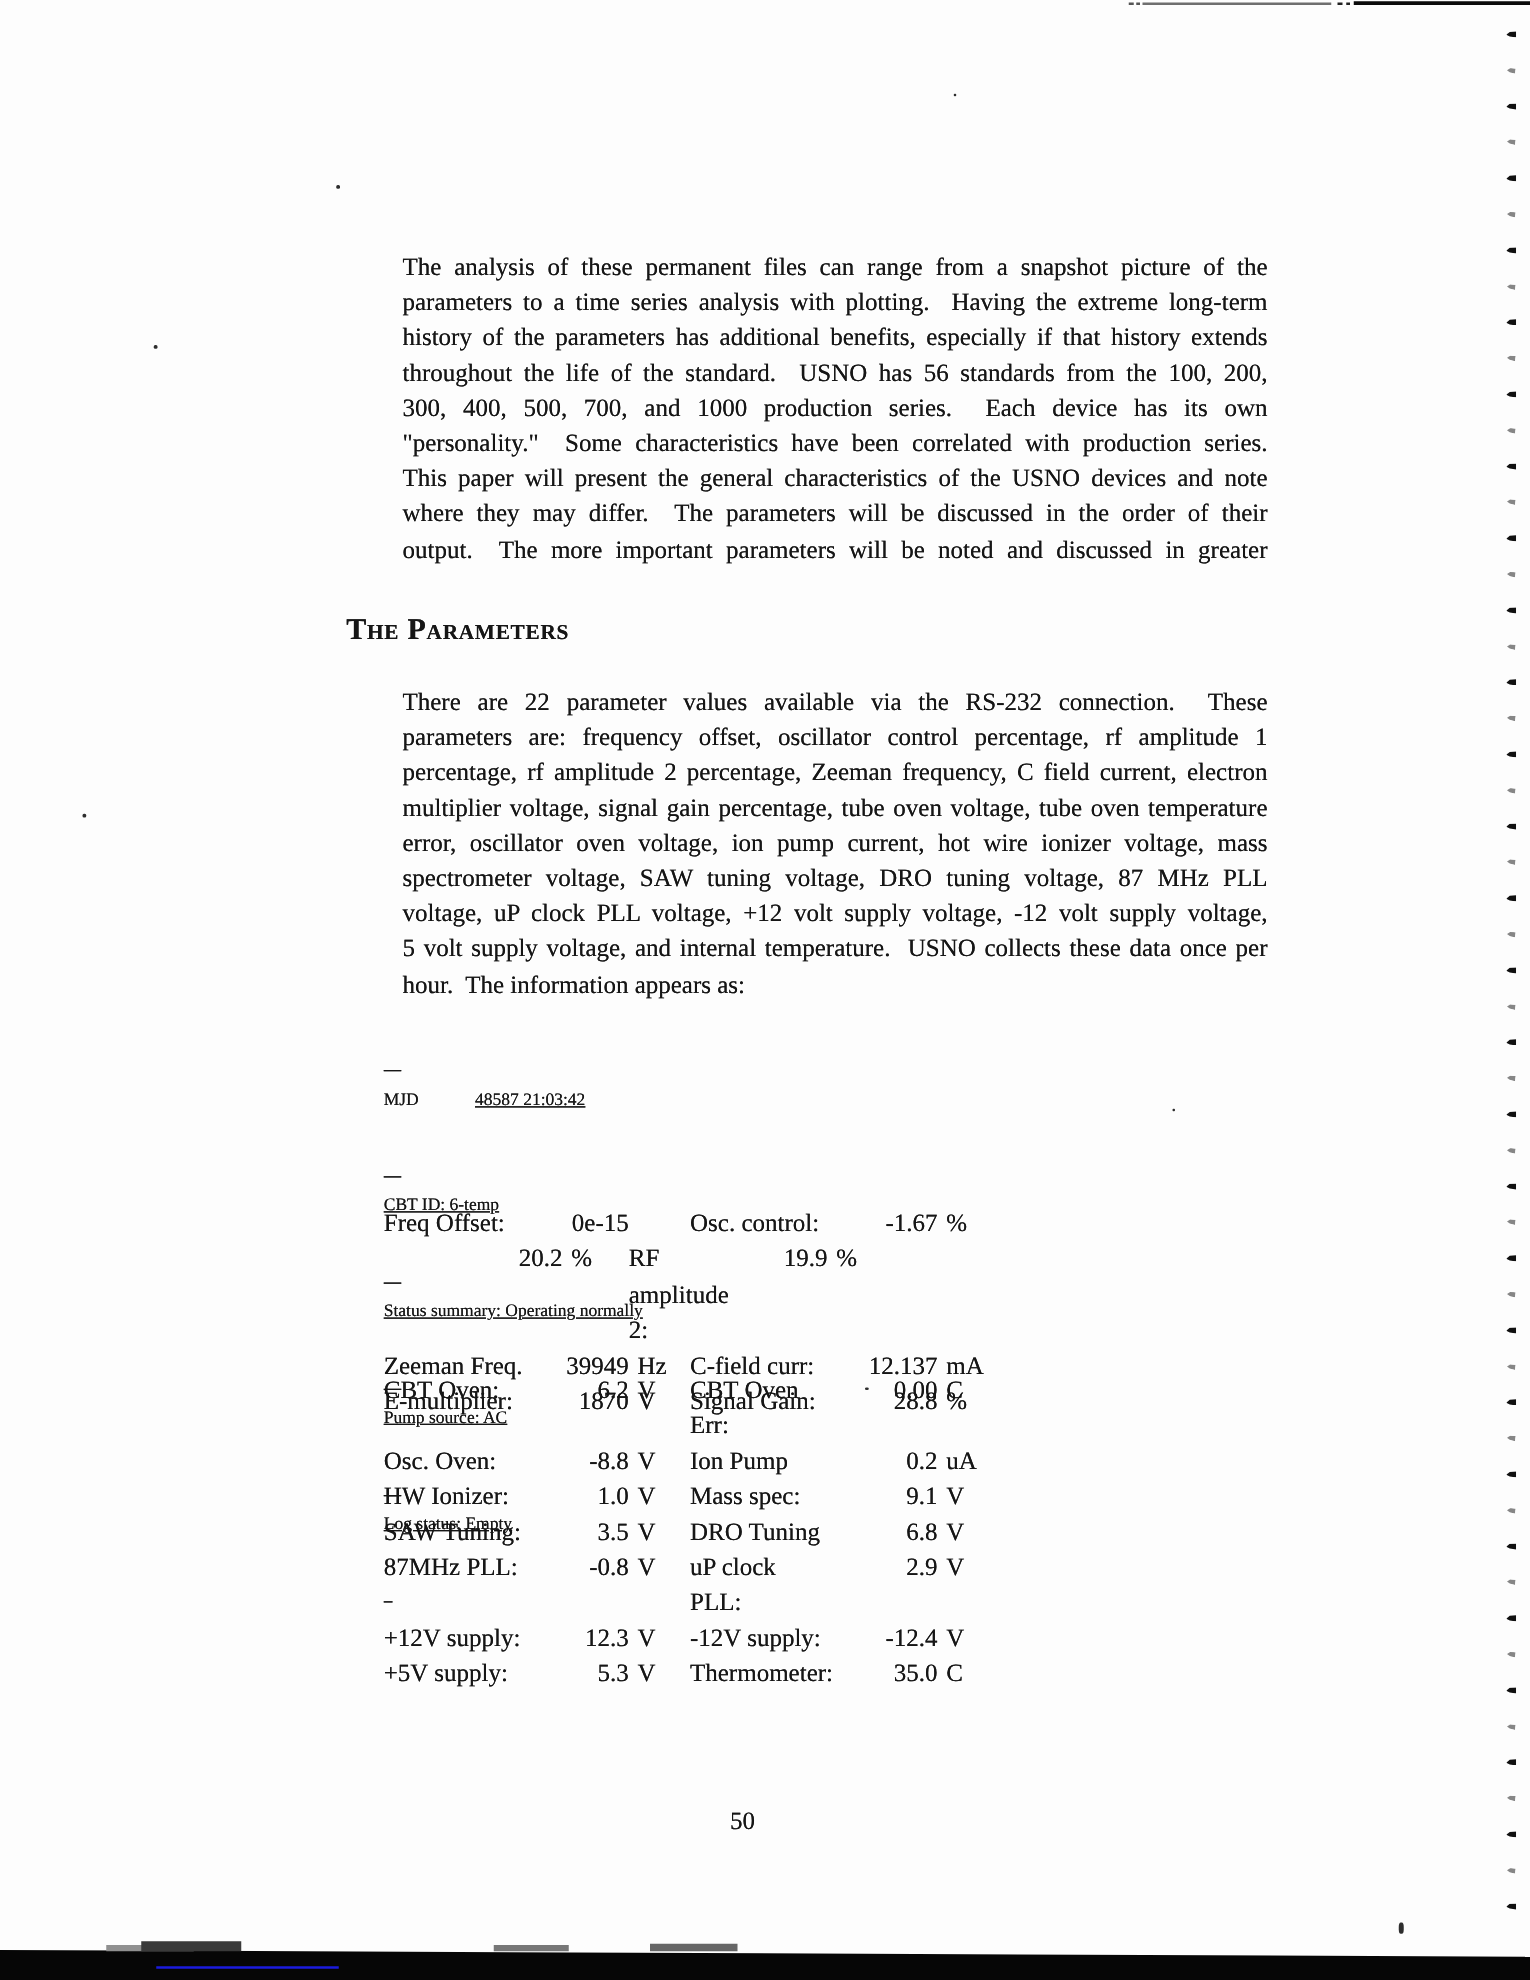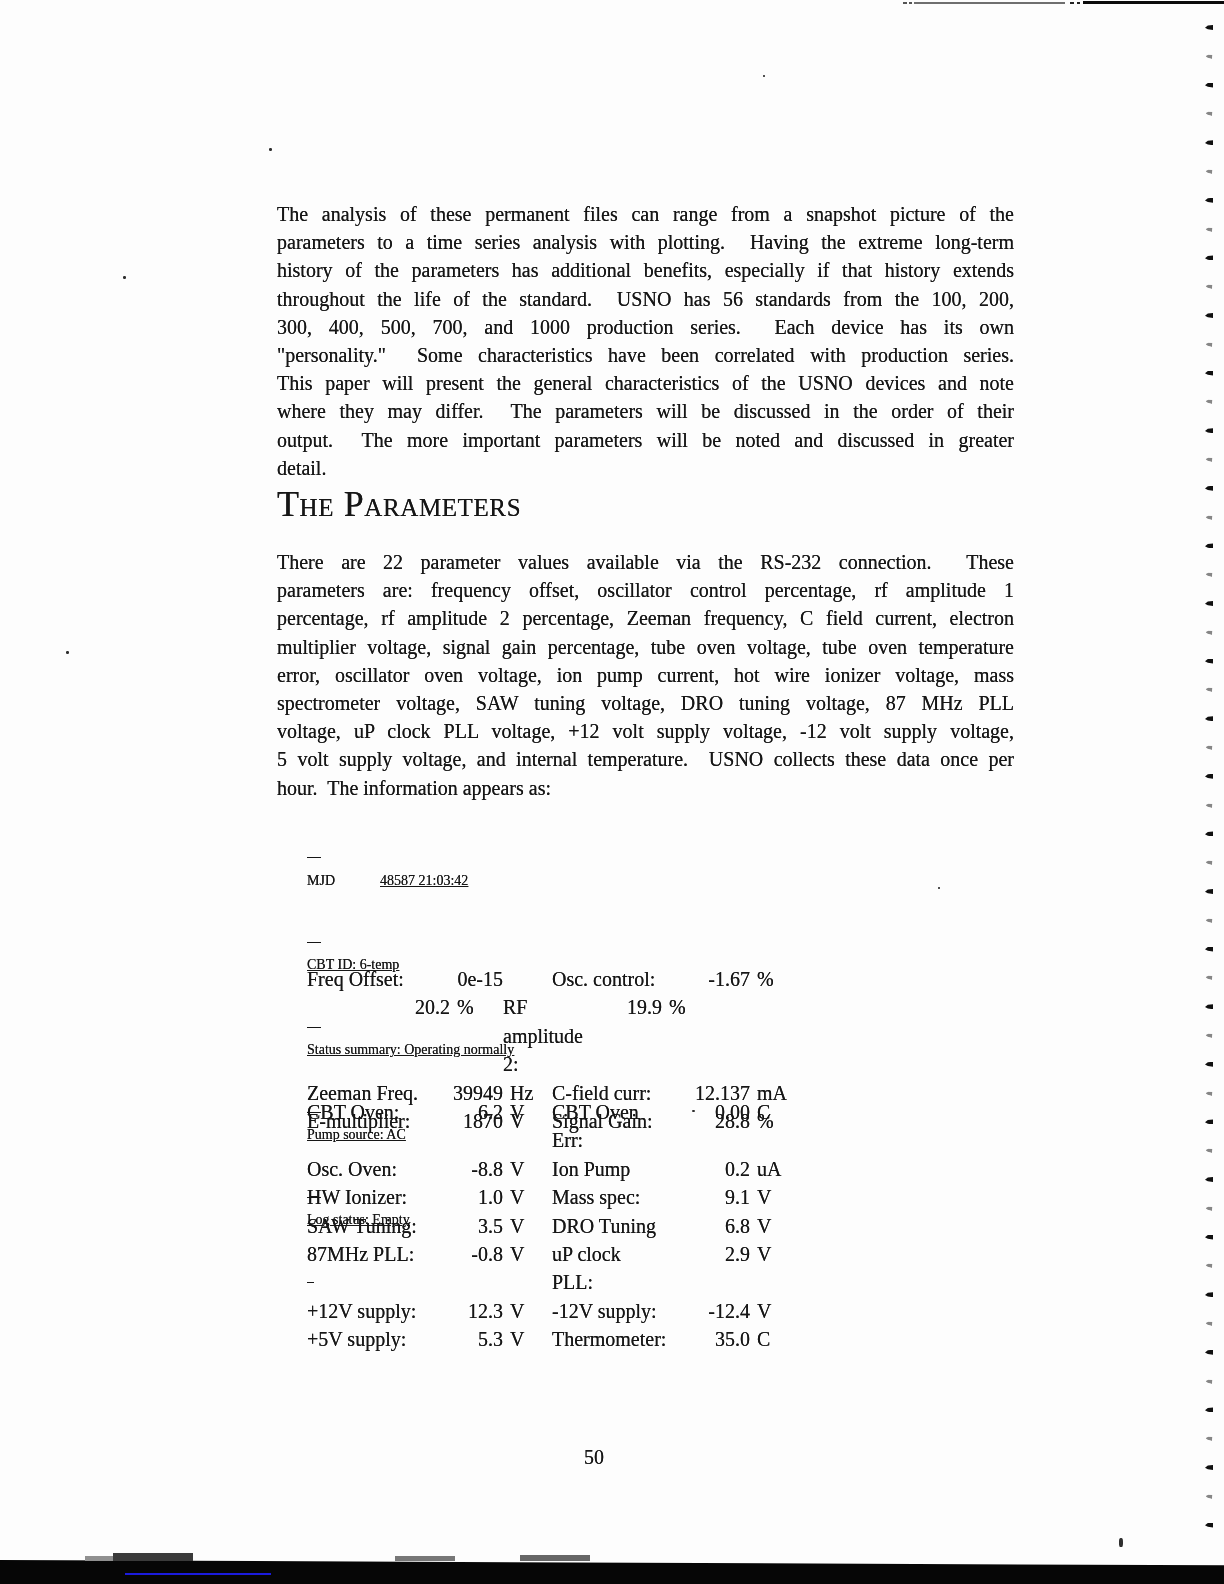--- a/index.html
+++ b/index.html
@@ -9,25 +9,25 @@
     background:#fdfdfd;
     overflow:hidden;
     font-family:"Liberation Serif", serif;
     color:#161616;
   }
   .txt{ text-shadow:0 0 .5px rgba(10,10,10,.85); }
   .para{
     position:absolute;left:277px;width:737px;
     font-size:20px;line-height:28.2px;
   }
-  .para .ln{ text-align:justify; text-align-last:justify; white-space:pre-wrap; }
+  .para .ln{ text-align:justify; text-align-last:justify; white-space:pre-wrap;margin-left:45px; }
   .para .ln.last{ text-align-last:left; }
   .heading{
     position:absolute;left:277px;top:489px;
-    font-size:36px;line-height:30px;font-weight:normal;
+    font-size:24px;line-height:30px;font-weight:bold;
     font-variant:small-caps;letter-spacing:.6px;
   }
   .status{
     position:absolute;left:307px;top:810px;
     font-size:14px;line-height:28.3px;white-space:pre-wrap;text-decoration:underline;
   }
   .mjd-label{ display:inline-block;width:73px; }
   .ptable{
     position:absolute;left:307px;
     font-size:20px;line-height:28.4px;
@@ -71,21 +71,20 @@
   <div class="para txt" style="top:200px">
     <div class="ln">The analysis of these permanent files can range from a snapshot picture of the</div>
     <div class="ln">parameters to a time series analysis with plotting.  Having the extreme long-term</div>
     <div class="ln">history of the parameters has additional benefits, especially if that history extends</div>
     <div class="ln">throughout the life of the standard.  USNO has 56 standards from the 100, 200,</div>
     <div class="ln">300, 400, 500, 700, and 1000 production series.  Each device has its own</div>
     <div class="ln">"personality."  Some characteristics have been correlated with production series.</div>
     <div class="ln">This paper will present the general characteristics of the USNO devices and note</div>
     <div class="ln">where they may differ.  The parameters will be discussed in the order of their</div>
     <div class="ln">output.  The more important parameters will be noted and discussed in greater</div>
-    <div class="ln last">detail.</div>
   </div>
 
   <div class="heading txt">The Parameters</div>
 
   <div class="para txt" style="top:548px">
     <div class="ln">There are 22 parameter values available via the RS-232 connection.  These</div>
     <div class="ln">parameters are: frequency offset, oscillator control percentage, rf amplitude 1</div>
     <div class="ln">percentage, rf amplitude 2 percentage, Zeeman frequency, C field current, electron</div>
     <div class="ln">multiplier voltage, signal gain percentage, tube oven voltage, tube oven temperature</div>
     <div class="ln">error, oscillator oven voltage, ion pump current, hot wire ionizer voltage, mass</div>

